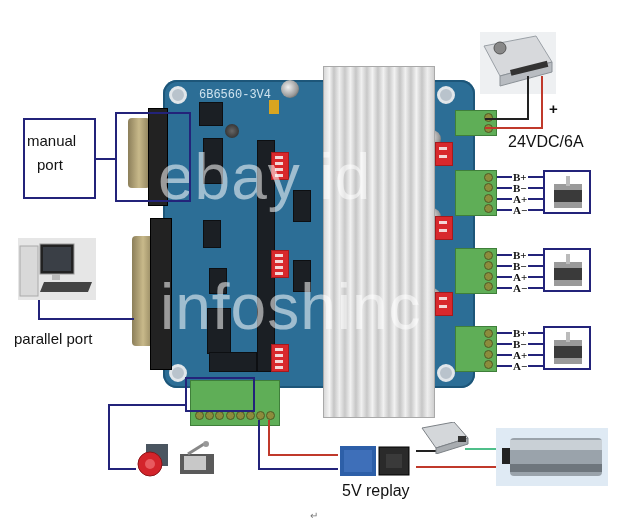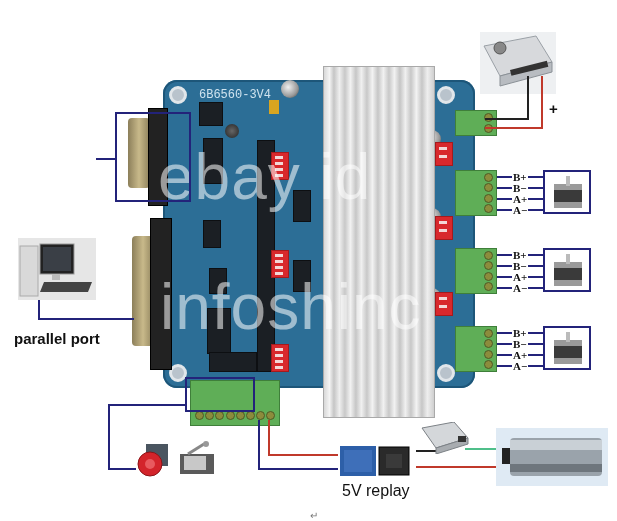--- a/index.html
+++ b/index.html
@@ -124,47 +124,52 @@
 
   <div class="db-shell" style="left:128px;top:118px;width:22px;height:70px;"></div>
   <div class="db" style="left:148px;top:108px;width:18px;height:96px;"></div>
 
   <div class="db-shell" style="left:132px;top:236px;width:22px;height:110px;"></div>
   <div class="db" style="left:150px;top:218px;width:20px;height:150px;"></div>
 
   <div class="watermark" style="left:158px;top:140px;">ebay id</div>
   <div class="watermark" style="left:160px;top:270px;">infoshinc</div>
 
+  <div class="box" style="left:23px;top:118px;width:73px;height:81px;">
+    <div class="label" style="left:2px;top:12px;font-size:15px;">manual</div>
+    <div class="label" style="left:12px;top:36px;font-size:15px;">port</div>
+  </div>
   <div class="wire" style="left:96px;top:158px;width:20px;height:2px;background:#23237a;"></div>
   <div class="box" style="left:115px;top:112px;width:76px;height:90px;"></div>
 
   <svg class="abs" style="left:18px;top:238px;" width="78" height="62" viewBox="0 0 78 62">
     <rect x="0" y="0" width="78" height="62" fill="#e6e6e6"></rect>
     <rect x="2" y="8" width="18" height="50" fill="#d9d9d9" stroke="#aaa"></rect>
     <rect x="22" y="6" width="34" height="30" fill="#222" stroke="#999"></rect>
     <rect x="25" y="9" width="28" height="24" fill="#3a3f46"></rect>
     <rect x="34" y="36" width="8" height="6" fill="#bbb"></rect>
     <polygon points="26,44 74,44 70,54 22,54" fill="#444"></polygon>
   </svg>
   <div class="wire" style="left:38px;top:300px;width:2px;height:20px;background:#23237a;"></div>
   <div class="wire" style="left:38px;top:318px;width:96px;height:2px;background:#23237a;"></div>
-  <div class="label" style="left:14px;top:330px;font-size:15px;font-weight:bold;">parallel port</div>
+  <div class="label" style="left:14px;top:330px;font-size:15px;">parallel port</div>
 
   <svg class="abs" style="left:480px;top:32px;" width="76" height="62" viewBox="0 0 76 62">
     <rect width="76" height="62" fill="#eef0f2"></rect>
     <polygon points="4,14 56,4 72,30 20,44" fill="#d7d9dc" stroke="#9aa0a6"></polygon>
     <polygon points="20,44 72,30 72,40 20,54" fill="#b8bcc1" stroke="#8a9096"></polygon>
     <circle cx="20" cy="16" r="6" fill="#888" stroke="#555"></circle>
     <rect x="30" y="38" width="38" height="6" fill="#333" transform="rotate(-14 30 38)"></rect>
   </svg>
   <div class="wire" style="left:527px;top:76px;width:2px;height:44px;background:#222;"></div>
   <div class="wire" style="left:485px;top:118px;width:44px;height:2px;background:#222;"></div>
   <div class="wire" style="left:541px;top:76px;width:2px;height:53px;background:#c0392b;"></div>
   <div class="wire" style="left:485px;top:127px;width:58px;height:2px;background:#c0392b;"></div>
   <div class="label" style="left:549px;top:100px;font-size:15px;font-weight:bold;">+</div>
+  <div class="label" style="left:508px;top:133px;font-size:16px;">24VDC/6A</div>
 
   <div id="motor-channels">
       <div>
         <div class="wire" style="left: 497px; top: 176px; width: 46px; height: 2px; background: rgb(35, 35, 122);"></div>
         <div class="pinlabel" style="left: 512px; top: 172px;">B+</div>
         <div class="wire" style="left: 497px; top: 187px; width: 46px; height: 2px; background: rgb(35, 35, 122);"></div>
         <div class="pinlabel" style="left: 512px; top: 183px;">B−</div>
         <div class="wire" style="left: 497px; top: 198px; width: 46px; height: 2px; background: rgb(35, 35, 122);"></div>
         <div class="pinlabel" style="left: 512px; top: 194px;">A+</div>
         <div class="wire" style="left: 497px; top: 209px; width: 46px; height: 2px; background: rgb(35, 35, 122);"></div>

